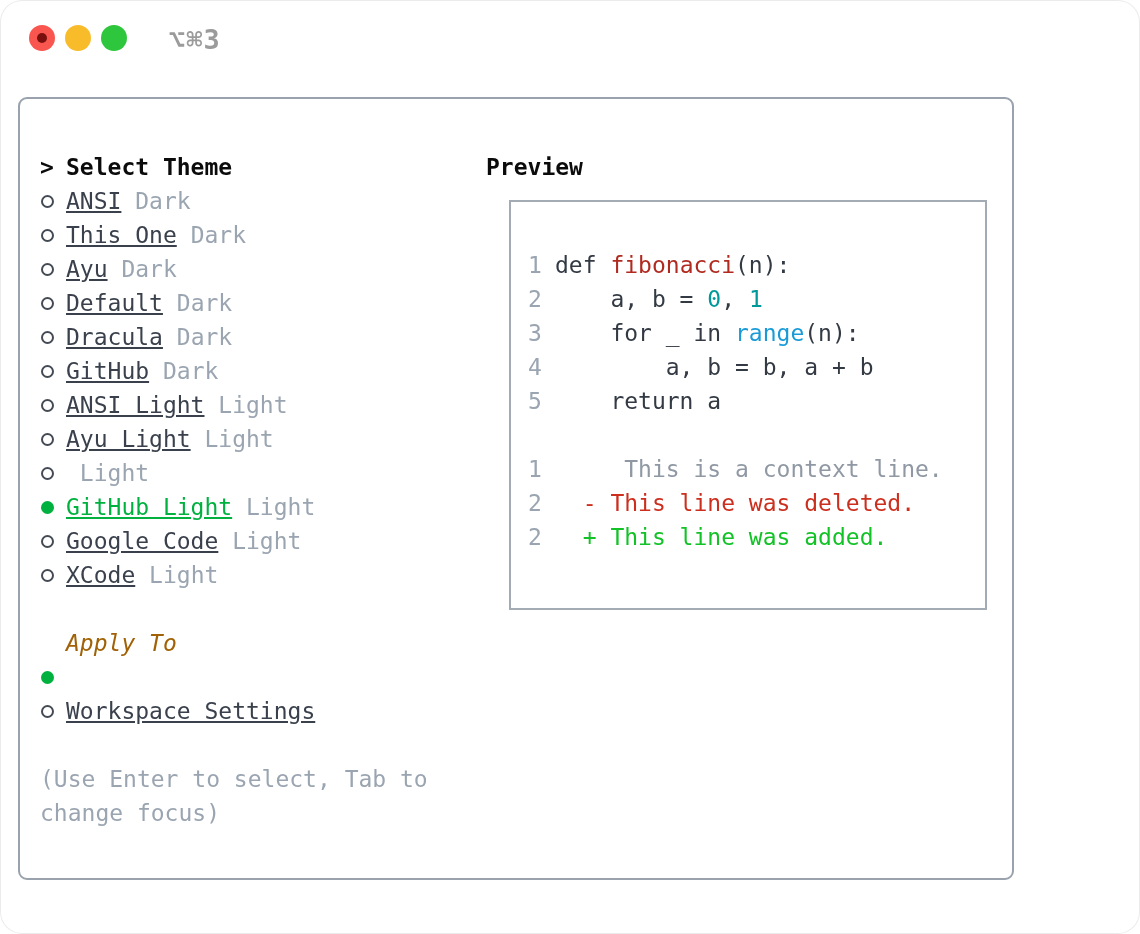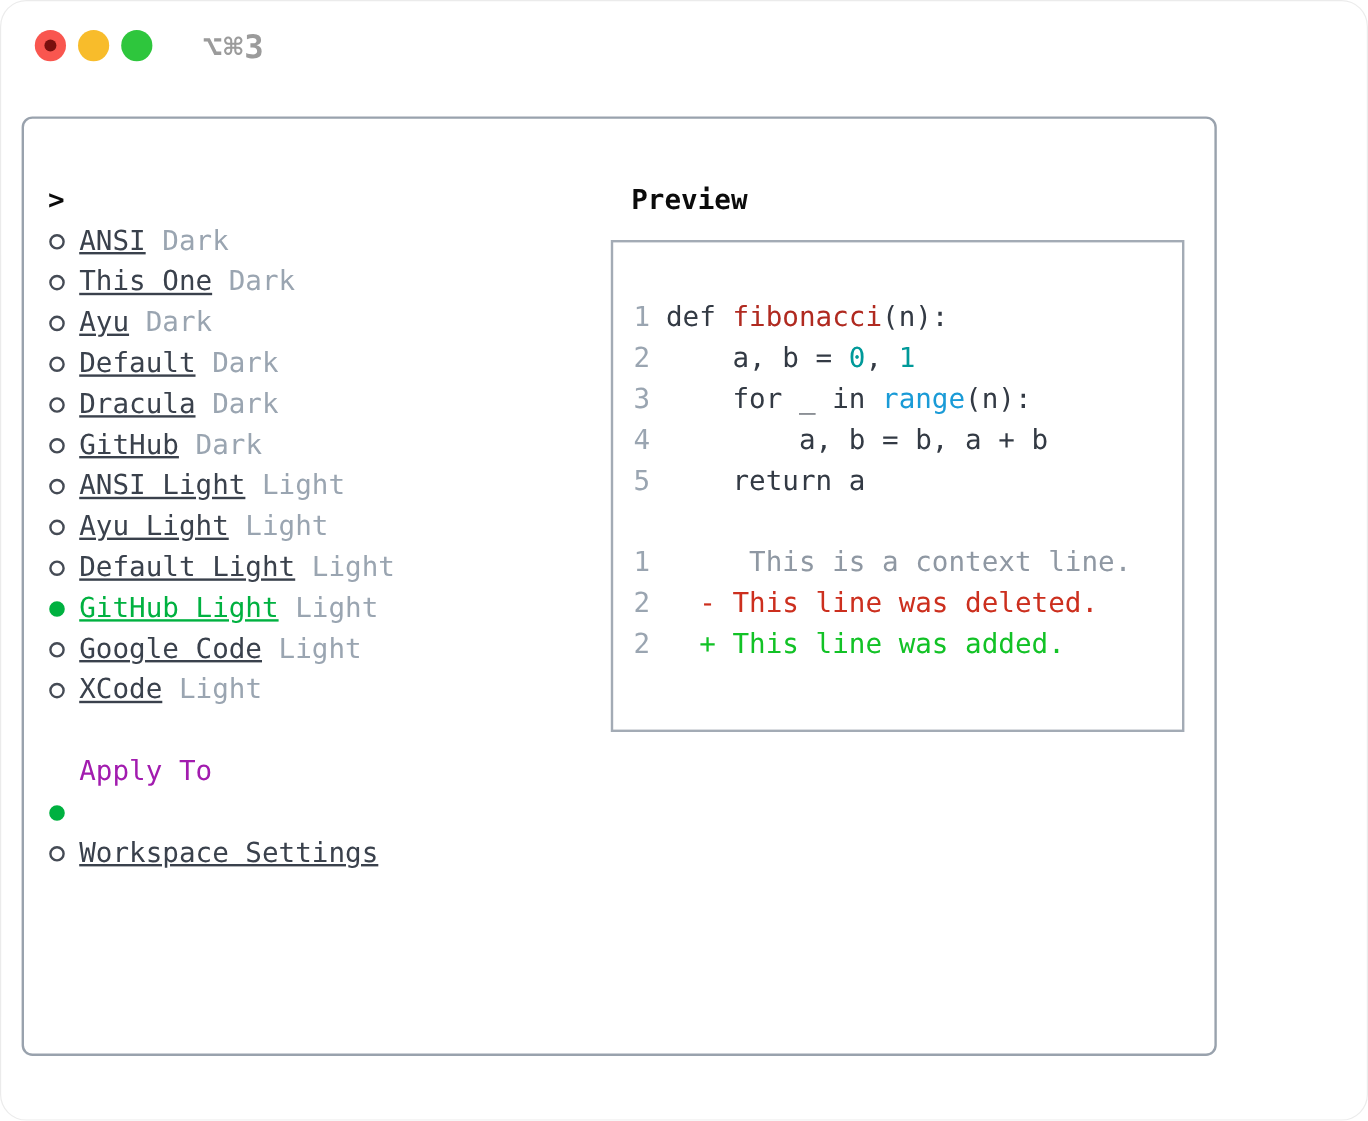--- a/index.html
+++ b/index.html
@@ -28,29 +28,29 @@
   }
 
   
   .left-col{position:absolute;left:20px;top:51px;width:440px;}
   .row{height:34px;display:flex;align-items:center;font-size:23px;white-space:pre;}
   .bullet{width:26px;display:inline-flex;align-items:center;flex:none;}
   .cursor{font-weight:bold;color:#0b0b0b;}
   .radio{width:13px;height:13px;border:2.5px solid #454b55;border-radius:50%;margin-left:1px;}
   .radio.on{background:var(--select-green);border-color:var(--select-green);}
   .heading{font-weight:bold;color:#0b0b0b;}
-  .subheading{color:#a21caf;}
+  .subheading{color:#a16207;font-style:italic;}
   .t-name{color:#3a414c;text-decoration:underline;}
   .t-name.sel{color:var(--select-green);}
   .t-variant{color:var(--muted-gray);}
   .spacer{height:34px;}
   .hint{font-size:23px;line-height:34px;color:var(--muted-gray);white-space:pre;}
 
   
-  .preview-heading{position:absolute;left:506px;top:51px;height:34px;display:flex;align-items:center;
+  .preview-heading{position:absolute;left:466px;top:51px;height:34px;display:flex;align-items:center;
     font-size:23px;font-weight:bold;color:#0b0b0b;}
   .preview-box{
     position:absolute;left:489px;top:101px;width:478px;height:410px;
     border:2px solid var(--preview-border);background:#ffffff;padding:46px 0 0 17px;overflow:hidden;
   }
   .code-line{height:34px;display:flex;align-items:center;font-size:23px;white-space:pre;}
   .gutter{display:inline-block;width:27px;color:var(--muted-gray);flex:none;}
   .c-code{color:#333a44;}
   .c-func{color:var(--func-red);}
   .c-num{color:var(--number-teal);}
@@ -71,51 +71,53 @@
       <div class="light light-green"></div>
     </div>
     <div class="win-title">⌥⌘3</div>
   </div>
 
   <div class="panel">
 
     <div class="left-col">
       <div class="row">
         <span class="bullet"><span class="cursor">&gt;</span></span>
+        <span class="heading">Select Theme</span>
       </div>
 
       <div id="theme-list">
           <div class="row"><span class="bullet"><span class="radio"></span></span><span class="t-name">ANSI</span><span class="t-variant"> Dark</span></div>
           <div class="row"><span class="bullet"><span class="radio"></span></span><span class="t-name">This One</span><span class="t-variant"> Dark</span></div>
           <div class="row"><span class="bullet"><span class="radio"></span></span><span class="t-name">Ayu</span><span class="t-variant"> Dark</span></div>
           <div class="row"><span class="bullet"><span class="radio"></span></span><span class="t-name">Default</span><span class="t-variant"> Dark</span></div>
           <div class="row"><span class="bullet"><span class="radio"></span></span><span class="t-name">Dracula</span><span class="t-variant"> Dark</span></div>
           <div class="row"><span class="bullet"><span class="radio"></span></span><span class="t-name">GitHub</span><span class="t-variant"> Dark</span></div>
           <div class="row"><span class="bullet"><span class="radio"></span></span><span class="t-name">ANSI Light</span><span class="t-variant"> Light</span></div>
           <div class="row"><span class="bullet"><span class="radio"></span></span><span class="t-name">Ayu Light</span><span class="t-variant"> Light</span></div>
-          <div class="row"><span class="bullet"><span class="radio"></span></span><span class="t-name">Default Light</span><span class="t-variant"> Light</span></div>
+          <div class="row"><span class="bullet"><span class="radio"></span></span><span class="t-variant"> Light</span></div>
           <div class="row"><span class="bullet"><span class="radio on"></span></span><span class="t-name sel">GitHub Light</span><span class="t-variant"> Light</span></div>
           <div class="row"><span class="bullet"><span class="radio"></span></span><span class="t-name">Google Code</span><span class="t-variant"> Light</span></div>
           <div class="row"><span class="bullet"><span class="radio"></span></span><span class="t-name">XCode</span><span class="t-variant"> Light</span></div>
         </div>
 
       <div class="spacer"></div>
 
       <div class="row">
         <span class="bullet"></span>
         <span class="subheading">Apply To</span>
       </div>
 
       <div id="apply-list">
           <div class="row"><span class="bullet"><span class="radio on"></span></span></div>
           <div class="row"><span class="bullet"><span class="radio"></span></span><span class="t-name">Workspace Settings</span></div>
         </div>
 
       <div class="spacer"></div>
 
+      <div id="hint" class="hint"><div>(Use Enter to select, Tab to</div><div>change focus)</div></div>
     </div>
 
     <div class="preview-heading">Preview</div>
 
     <div class="preview-box">
       <div id="code-lines">
           <div class="code-line"><span class="gutter">1</span><span class="c-code">def </span><span class="c-func">fibonacci</span><span class="c-code">(n):</span></div>
           <div class="code-line"><span class="gutter">2</span><span class="c-code">    a, b = </span><span class="c-num">0</span><span class="c-code">, </span><span class="c-num">1</span></div>
           <div class="code-line"><span class="gutter">3</span><span class="c-code">    for _ in </span><span class="c-builtin">range</span><span class="c-code">(n):</span></div>
           <div class="code-line"><span class="gutter">4</span><span class="c-code">        a, b = b, a + b</span></div>

